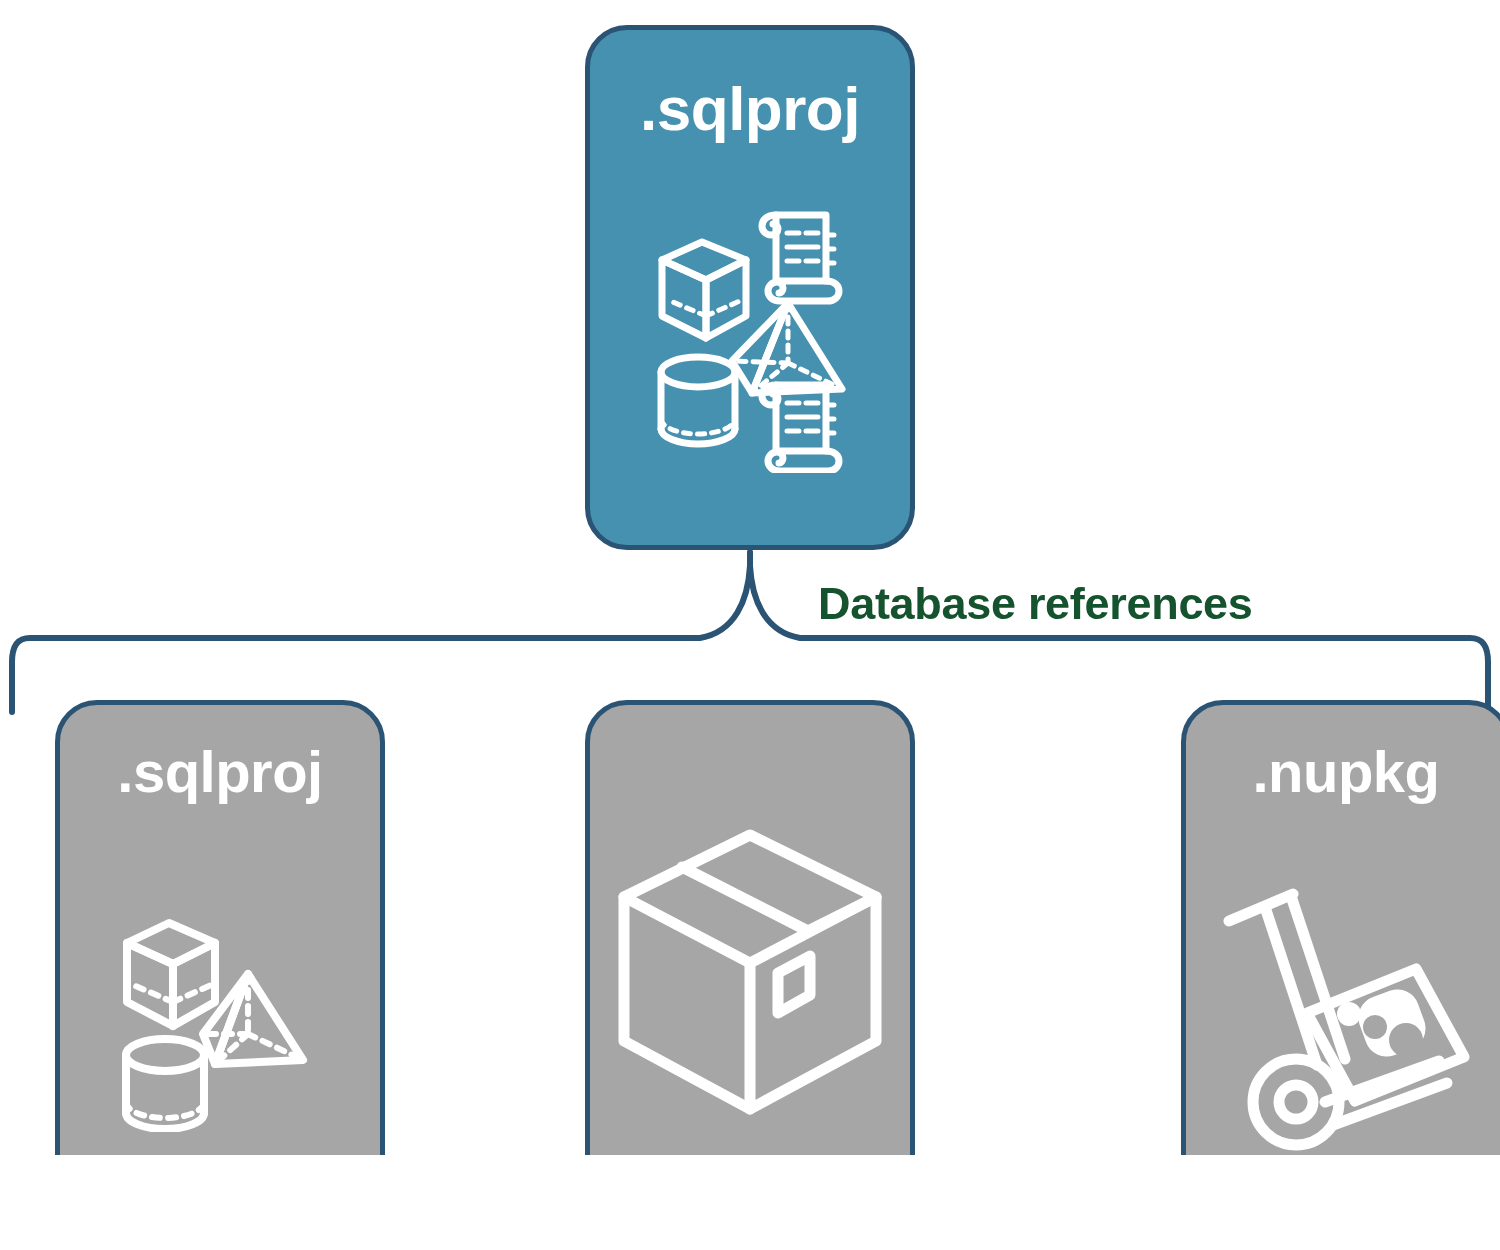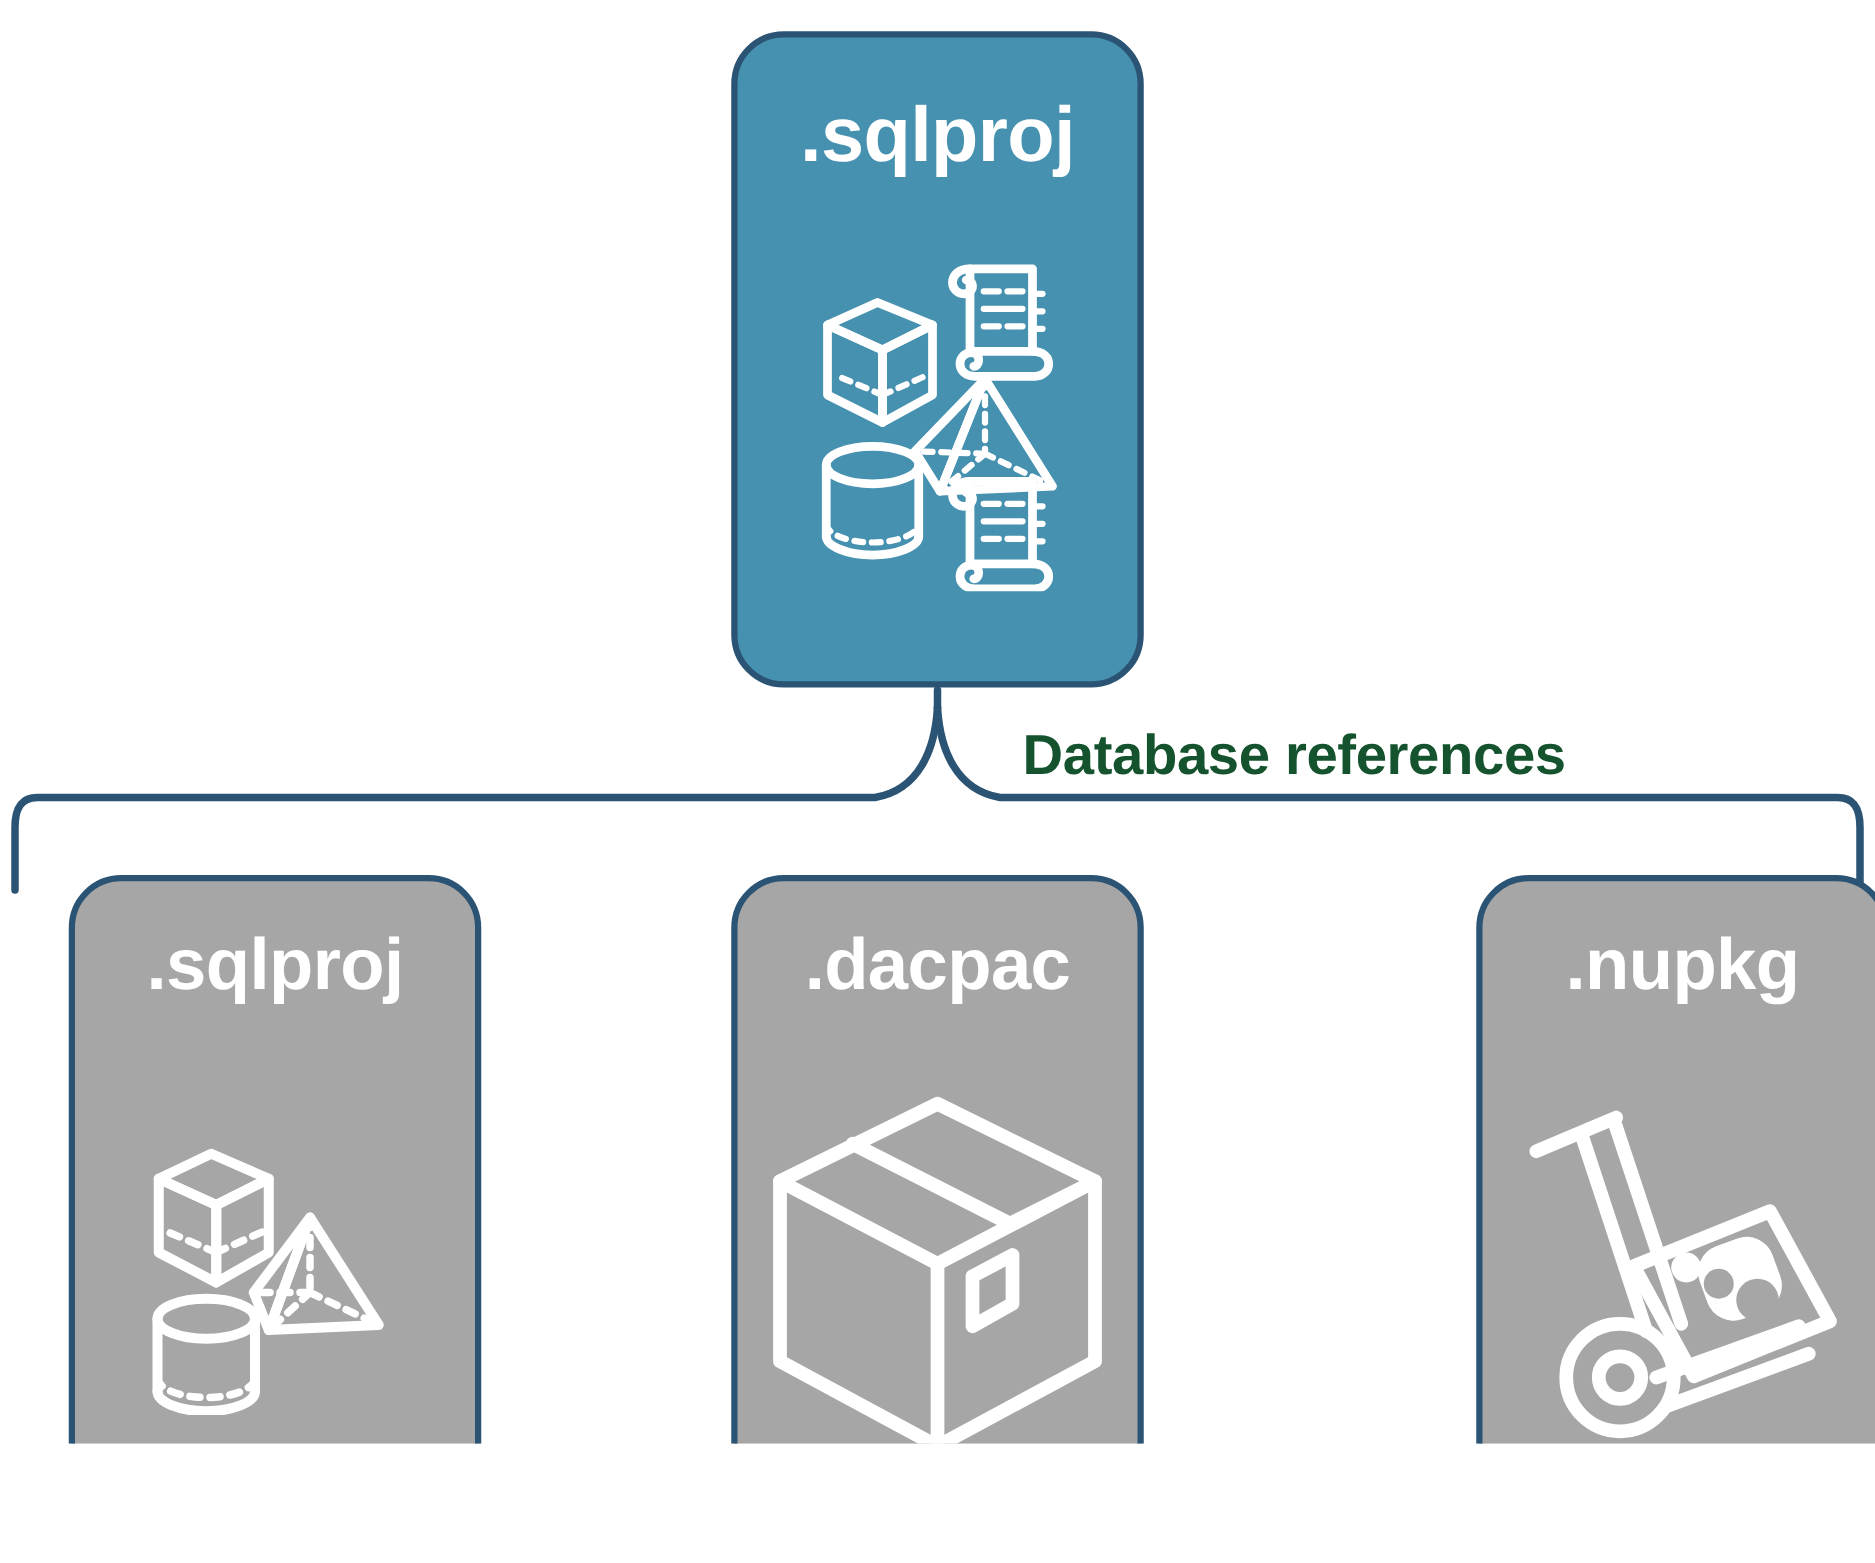--- a/index.html
+++ b/index.html
@@ -182,21 +182,20 @@
             <path d="M83 20 L83 78"></path>
             <path d="M5 78 c0,9 18,16 39,16 c21,0 39,-7 39,-16"></path>
             <path d="M5 67 c0,9 18,16 39,16 c21,0 39,-7 39,-16" stroke-dasharray="8 8" stroke-width="6"></path>
           </g>
         </g>
       </svg>
     </div>
   </div>
 
   <div class="node node-leaf" id="leaf-1">
-    <div class="node-title">.dacpac</div>
     <div class="icon-wrap">
       <svg class="icon-box-art" viewBox="0 0 280 290">
         <g fill="none" stroke="#ffffff" stroke-width="11" stroke-linejoin="round" stroke-linecap="round">
           <path d="M140 8 L266 70 L266 214 L140 282 L14 214 L14 70 Z"></path>
           <path d="M14 70 L140 136 L266 70"></path>
           <path d="M140 136 L140 282"></path>
           <path d="M72 40 L198 104"></path>
           <path d="M198 104 L266 70"></path>
           <path d="M168 146 L200 129 L200 168 L168 186 Z"></path>
         </g>

